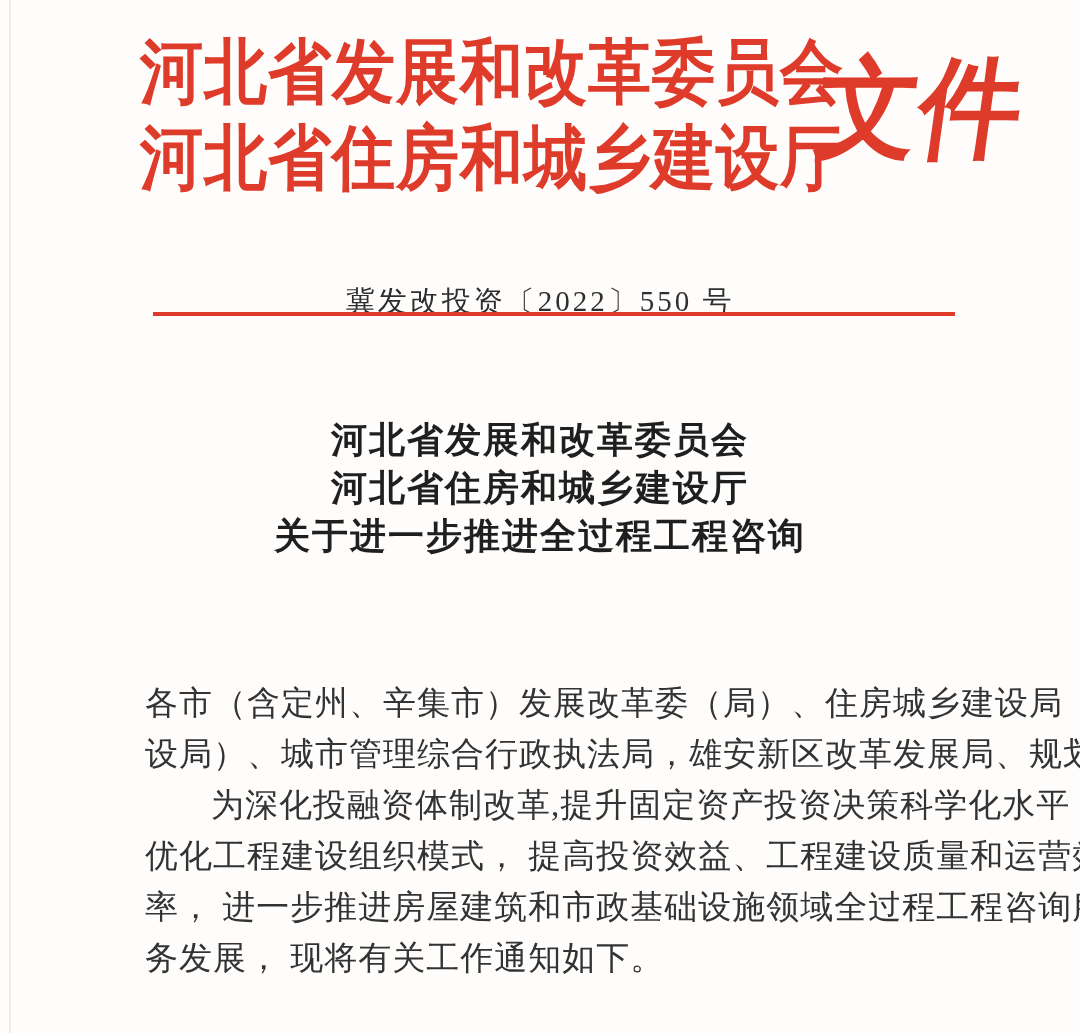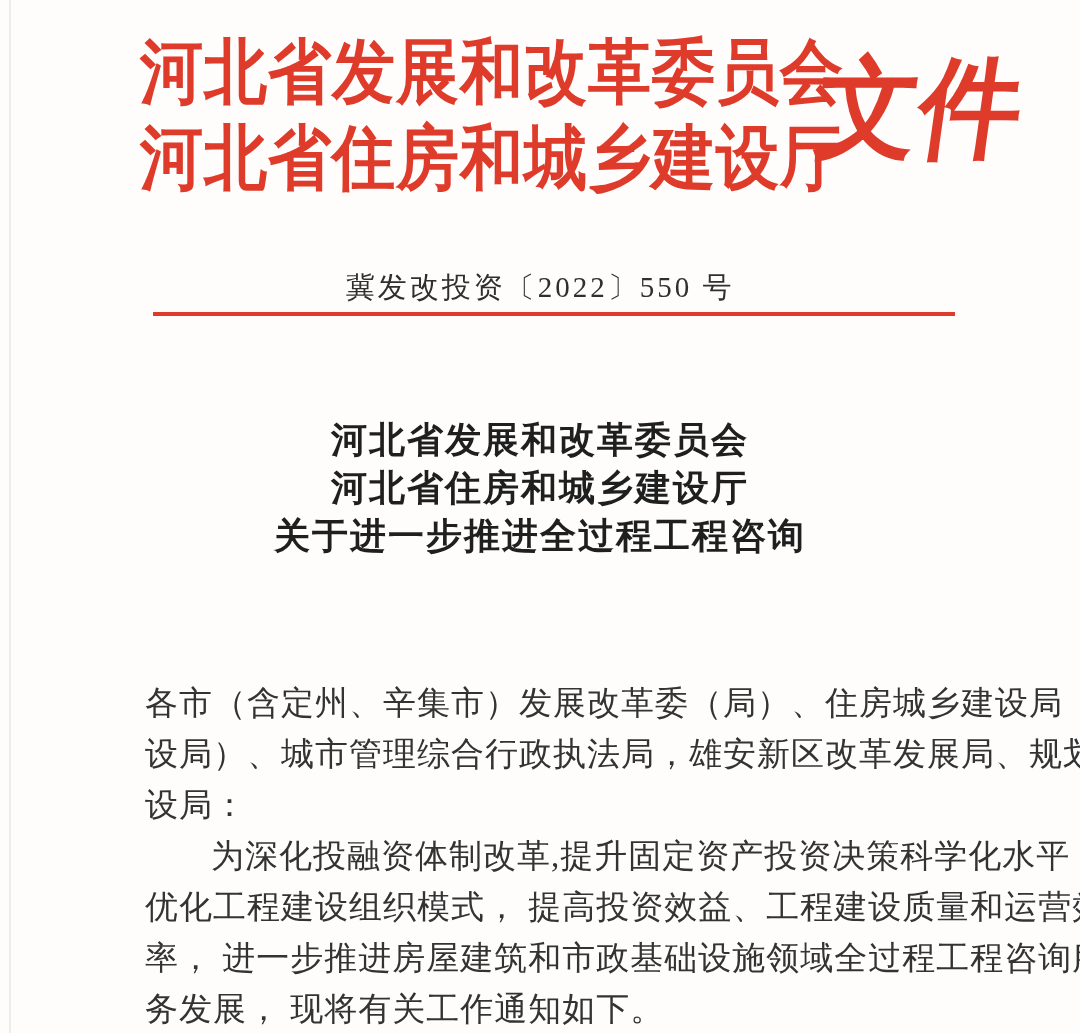--- a/index.html
+++ b/index.html
@@ -43,21 +43,21 @@
     position:absolute;left:826px;top:50px;
     font-size:102px;line-height:110px;
     color:var(--red);
     font-weight:bold;
     transform:skewX(-8deg) scaleY(1.08);
     transform-origin:center top;
     white-space:nowrap;
   }
   
   .doc-number{
-    position:absolute;left:0;top:270px;width:100%;
+    position:absolute;left:0;top:284px;width:100%;
     text-align:center;
     font-size:29px;line-height:34px;
     color:#2f2f2f;
     letter-spacing:3px;
     white-space:nowrap;
   }
   
   .red-rule{
     position:absolute;left:153px;top:312px;width:802px;height:4px;
     background:var(--red);
@@ -111,21 +111,20 @@
   <div class="title-block">
     <div class="title-line">河北省发展和改革委员会</div>
     <div class="title-line">河北省住房和城乡建设厅</div>
     <div class="title-line">关于进一步推进全过程工程咨询</div>
   </div>
 
   <div class="body-block">
     <div>
       <div class="body-line">各市（含定州、辛集市）发展改革委（局）、住房城乡建设局（建</div>
       <div class="body-line">设局）、城市管理综合行政执法局，雄安新区改革发展局、规划建</div>
-      <div class="body-line">设局：</div>
     </div>
     <div>
       <div class="body-line indent-2">为深化投融资体制改革,提升固定资产投资决策科学化水平，</div>
       <div class="body-line">优化工程建设组织模式， 提高投资效益、工程建设质量和运营效</div>
       <div class="body-line">率， 进一步推进房屋建筑和市政基础设施领域全过程工程咨询服</div>
       <div class="body-line">务发展， 现将有关工作通知如下。</div>
     </div>
   </div>
 
 </div>

